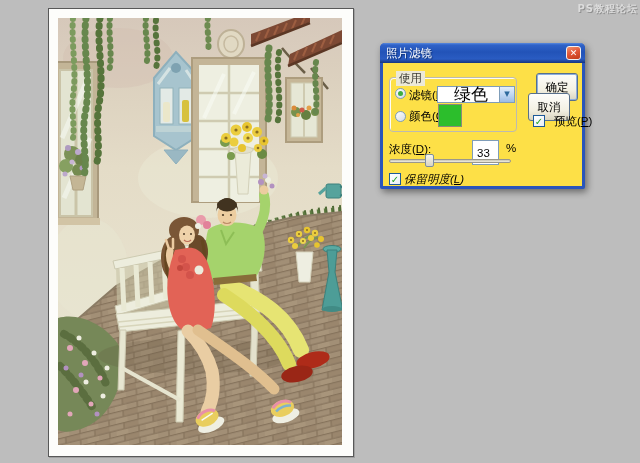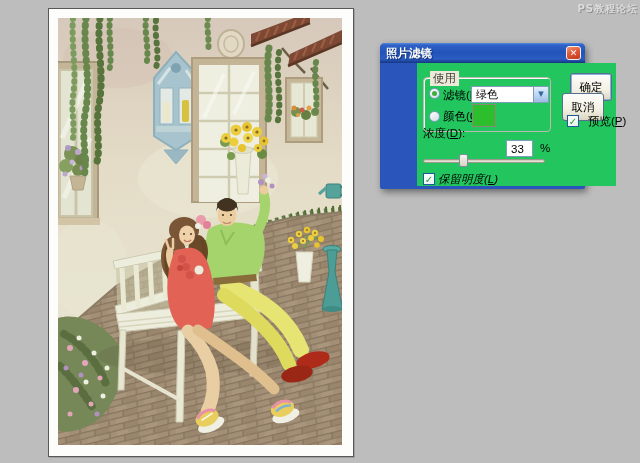--- a/index.html
+++ b/index.html
@@ -32,33 +32,32 @@
     box-shadow:2px 3px 7px rgba(0,0,0,.45);
     font-size:12px; color:#000;
   }
   .titlebar {
     position:absolute; left:0; top:0; width:205px; height:20px;
     border-radius:5px 5px 0 0;
     background:linear-gradient(180deg,#5a8ade 0%,#2f62c8 10%,#2253b8 45%,#2a5cc2 80%,#16367e 100%);
     display:flex; align-items:center;
   }
   .titlebar .title {
-    flex:1; padding-left:6px; font-weight:bold; font-size:11.5px; color:#fff;
+    flex:1; padding-left:6px; font-weight:normal; font-size:11.5px; color:#fff;
     text-shadow:1px 1px 1px #0a2a6a; white-space:nowrap; overflow:hidden;
   }
   .close-btn {
     width:15px; height:14px; margin-right:4px; border:1px solid #f2f2f2; border-radius:3px;
     background:linear-gradient(160deg,#f0926f 0%,#e25839 45%,#c13a18 100%);
     color:#fff; font:bold 9px/12px "DejaVu Sans",sans-serif; text-align:center;
     cursor:pointer;
   }
   .client {
     position:absolute; left:3px; top:20px; width:199px; height:123px;
-    background:#22c55e;
-    margin-left:34px;
+    background:#fde047;
   }
 
   .groupbox {
     position:absolute; left:6px; top:14px; width:128px; height:55px;
     border:1px solid #bdbab0; border-radius:4px;
     box-shadow:inset 1px 1px 0 #fdfcf8;
   }
   .group-label {
     position:absolute; left:6px; top:-7px; padding:0 3px; background:#ece9d8;
     font-size:11.5px; color:#3c3c34;
@@ -72,21 +71,21 @@
     display:none; position:absolute; left:2px; top:2px; width:5px; height:5px;
     border-radius:50%; background:#3fae3f;
   }
   .lbl { position:absolute; font-size:11.5px; white-space:nowrap; }
   .lbl u { text-decoration:underline; }
 
   .dropdown {
     position:absolute; left:54px; top:23px; width:78px; height:17px;
     background:#fff; border:1px solid #7f9db9; display:flex; align-items:center;
   }
-  .dropdown .dd-text { flex:1; padding-left:4px; font-size:11px; overflow:hidden; white-space:nowrap; }
+  .dropdown .dd-text { flex:1; padding-left:16px; font-size:17px; overflow:hidden; white-space:nowrap; }
   .dropdown .dd-arrow {
     width:15px; height:15px; border-left:1px solid #7f9db9;
     background:linear-gradient(180deg,#e3eefb,#b9d2f0 60%,#9cbce4);
     color:#2d6a9e; font-size:11px; line-height:13px; text-align:center; cursor:pointer;
   }
 
   .swatch {
     position:absolute; left:55px; top:41px; width:24px; height:23px;
     border:1px solid #8a8a7a;
   }
@@ -100,21 +99,21 @@
   .xp-btn.default { box-shadow:inset 0 0 0 1px #8caede; }
 
   .checkbox {
     position:absolute; width:12px; height:12px; border:1px solid #1d5a99;
     background:linear-gradient(145deg,#fff,#e9eff6);
     color:#21a121; font:bold 10px/11px "DejaVu Sans",sans-serif; text-align:center;
     cursor:pointer;
   }
 
   .num-input {
-    position:absolute; left:89px; top:77px; width:27px; height:17px;
+    position:absolute; left:89px; top:77px; width:27px; height:25px;
     border:1px solid #7f9db9; background:#fff; font-size:11.5px; padding-left:4px;
     font-family:inherit;
   }
 
   .slider-track {
     position:absolute; left:6px; top:96px; width:122px; height:4px;
     border:1px solid #9a988c; border-radius:2px;
     background:linear-gradient(180deg,#c9c6b6,#efede1); cursor:pointer;
   }
   .slider-thumb {
@@ -453,21 +452,21 @@
     <div class="swatch" style="background: rgb(44, 190, 44);"></div>
 
     <button class="xp-btn default" style="left:153px;top:10px;">确定</button>
     <button class="xp-btn" style="left:145px;top:30px;">取消</button>
 
     <div class="checkbox" style="left:150px;top:52px;">
       <span>✓</span>
     </div>
     <span class="lbl" style="left:171px;top:51px;"><span>预览(</span><u>P</u><span>)</span></span>
 
-    <span class="lbl" style="left:6px;top:63px;"><span>浓度(</span><u>D</u><span>):</span></span>
+    <span class="lbl" style="left:6px;top:79px;"><span>浓度(</span><u>D</u><span>):</span></span>
 
     <input class="num-input" value="33" style="">
     <span class="lbl" style="left:123px;top:79px;">%</span>
 
     <div class="slider-track"></div>
     <div class="slider-thumb" style="left: 42.26px;"></div>
 
     <div class="checkbox" style="left:6px;top:110px;">
       <span>✓</span>
     </div>

